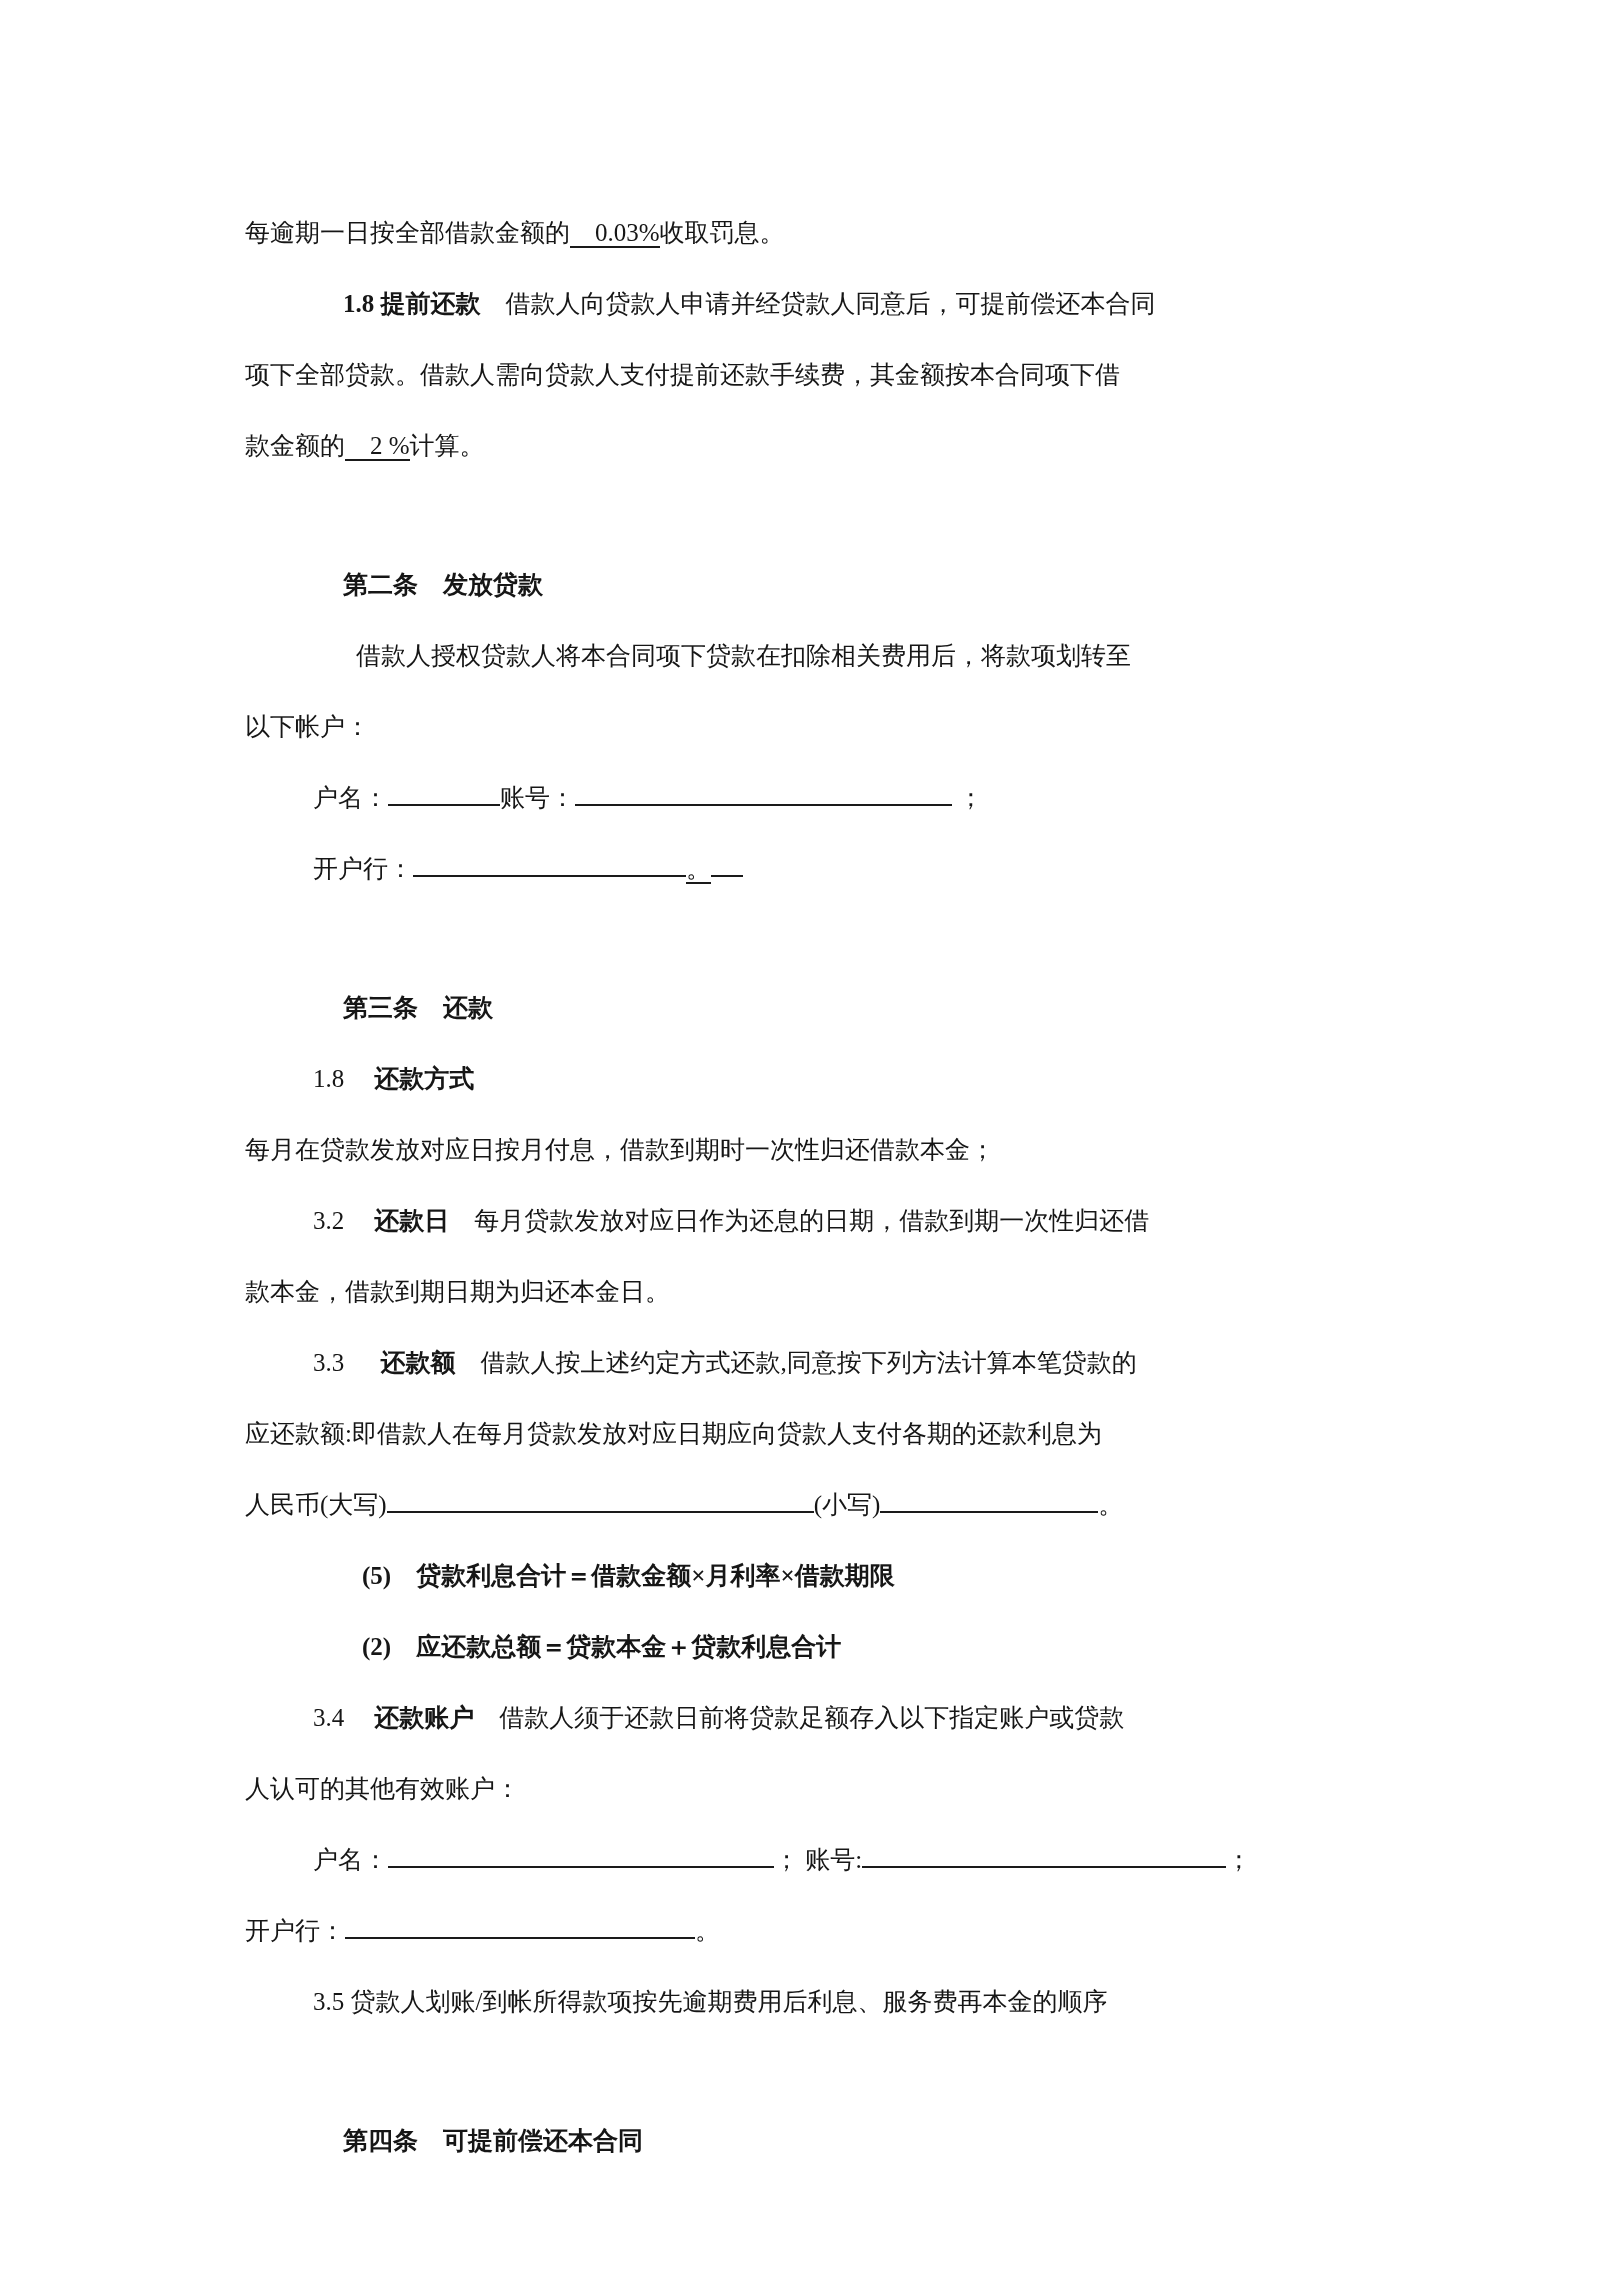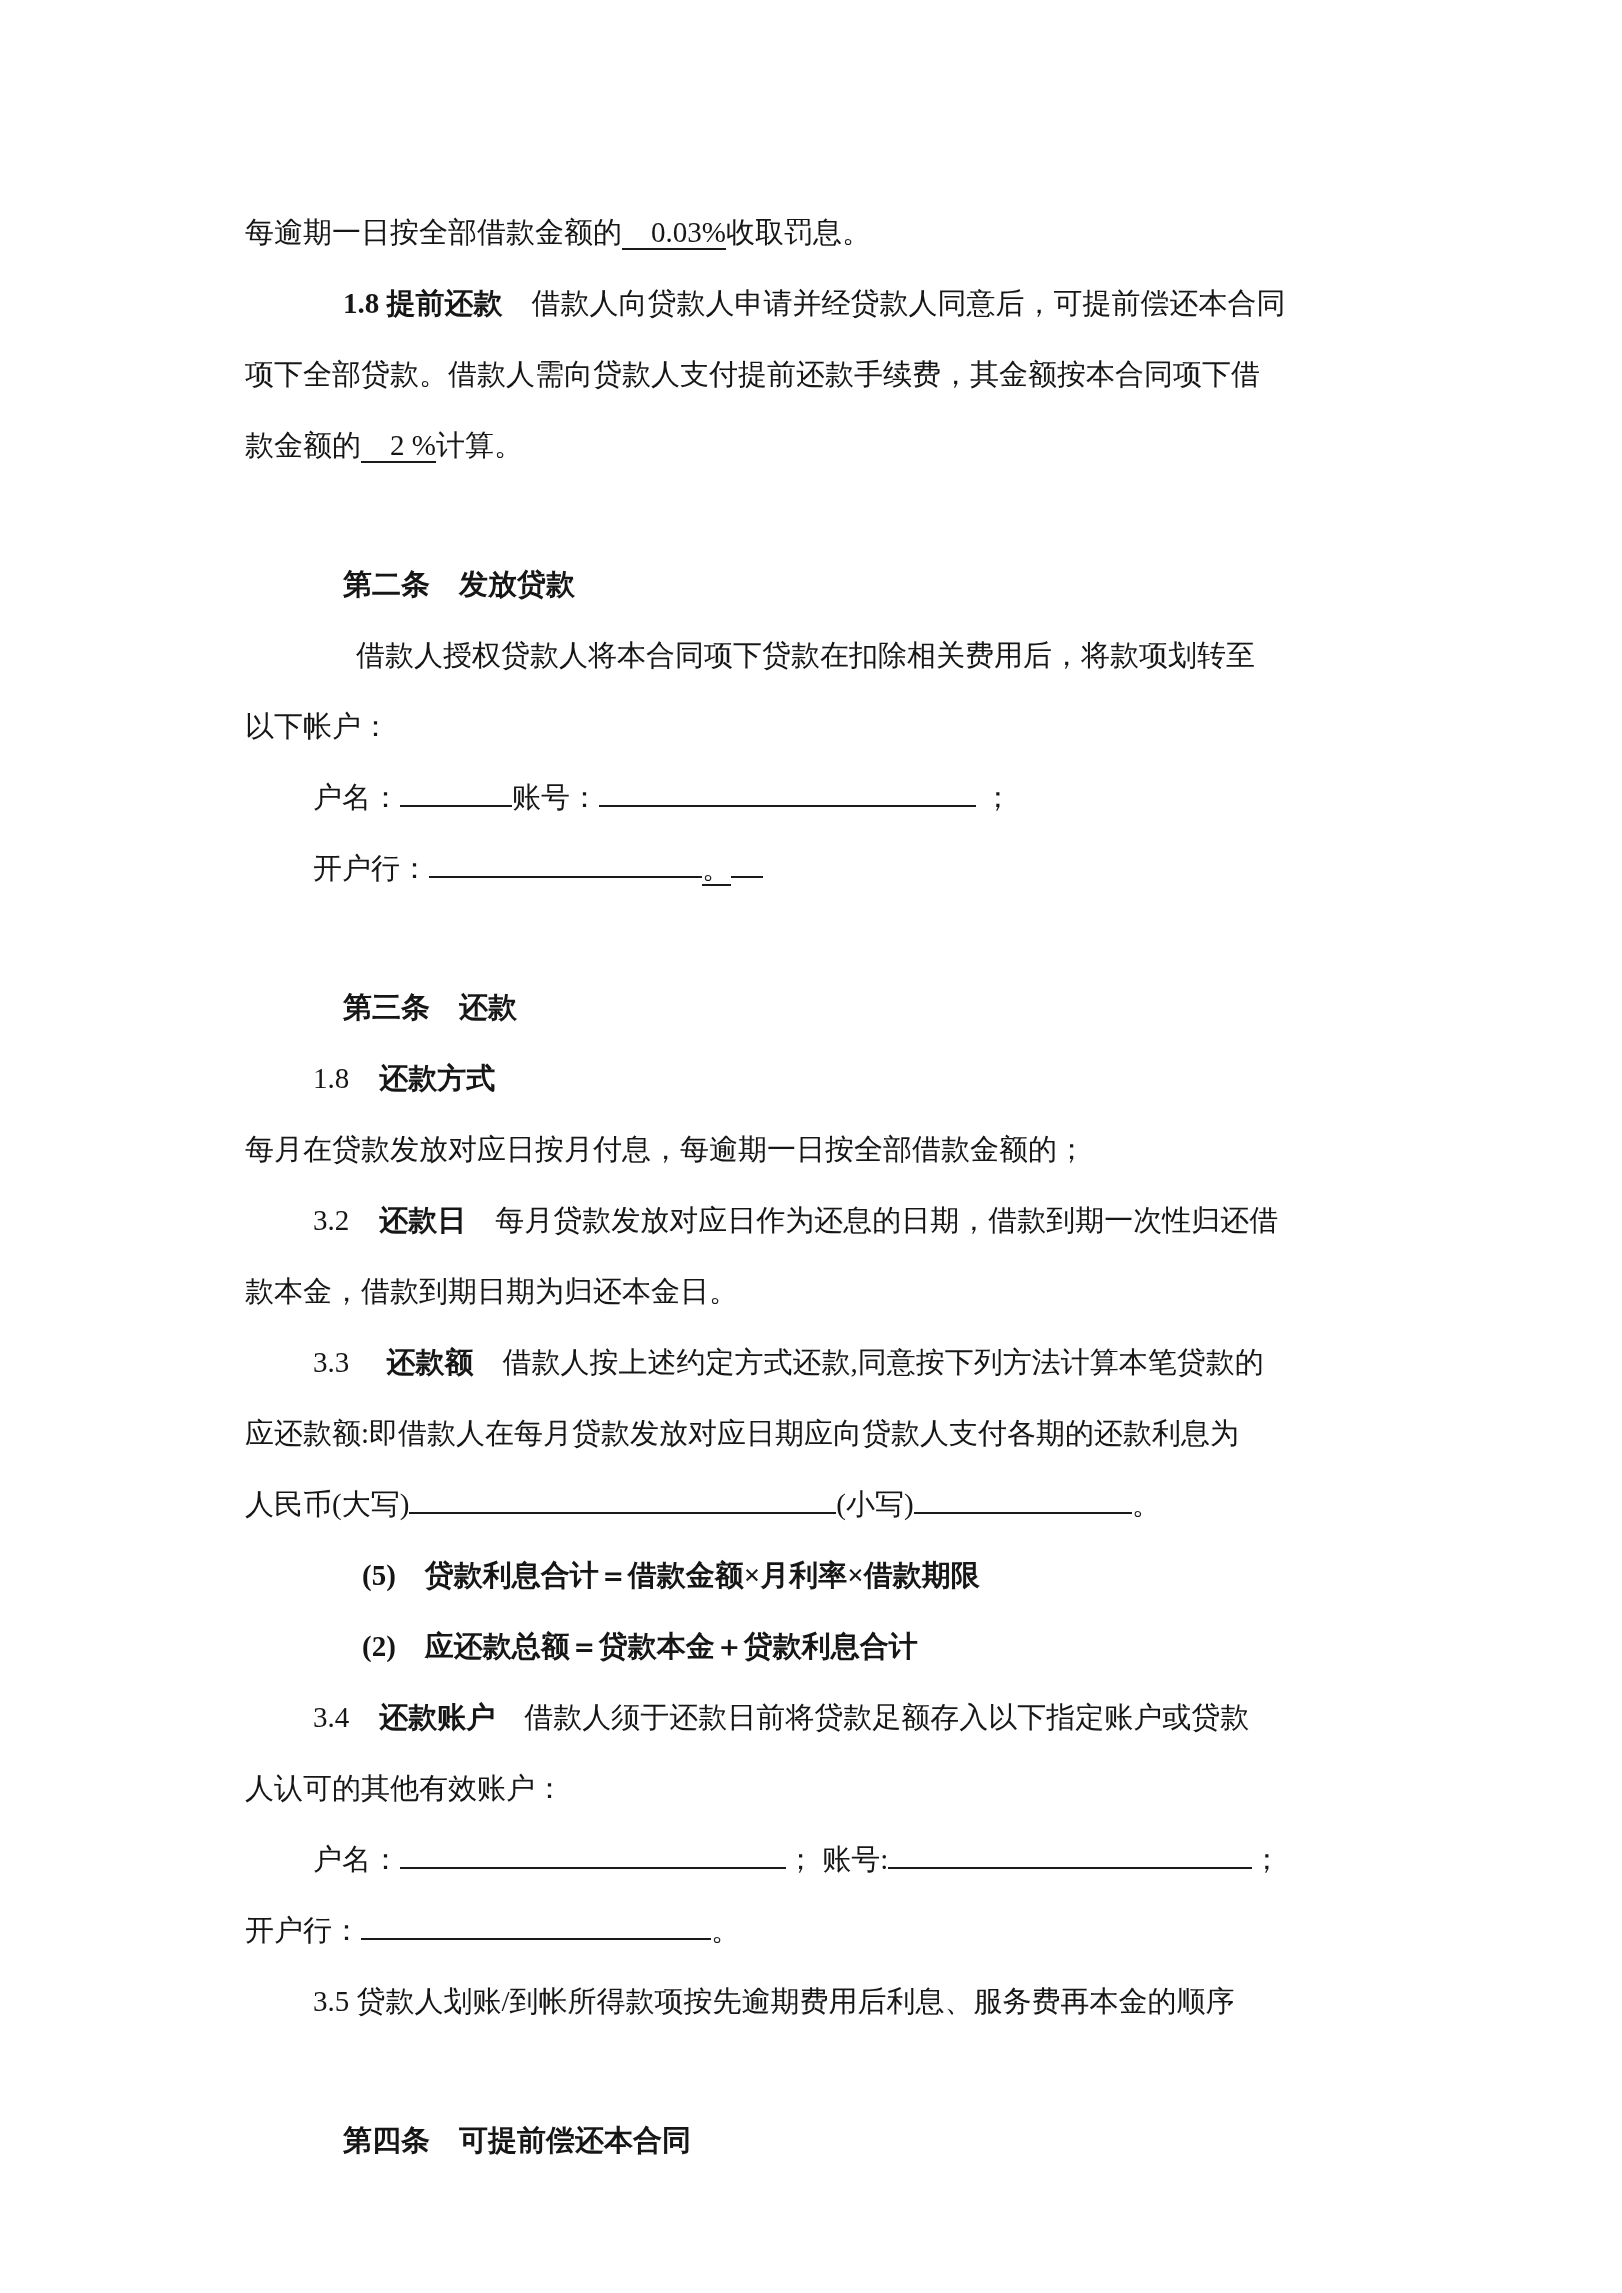--- a/index.html
+++ b/index.html
@@ -16,21 +16,21 @@
   }
   .page {
     box-sizing: border-box;
     width: 1623px;
     height: 2294px;
     padding: 197px 244px 0 245px;
     background: #ffffff;
   }
   .line {
     white-space: nowrap;
-    font-size: 29px;
+    font-size: 25px;
     line-height: 71px;
     height: 71px;
   }
   .spacer { height: 68px; }
   .ind-0 { padding-left: 0; }
   .ind-1 { padding-left: 68px; }
   .ind-2 { padding-left: 87px; }
   .ind-3 { padding-left: 111px; }
   .b { font-weight: 700; margin-left: 30px; }
   .u { border-bottom: 2.7px solid #1a1a1a; }
@@ -51,21 +51,21 @@
     <div class="line ind-0"><span class="">款金额的</span><span class="u">　2 %</span><span class="">计算。</span></div>
     <div class="spacer"></div>
     <div class="line ind-1"><span class="b ">第二条　发放贷款</span></div>
     <div class="line ind-3"><span class="">借款人授权贷款人将本合同项下贷款在扣除相关费用后，将款项划转至</span></div>
     <div class="line ind-0"><span class="">以下帐户：</span></div>
     <div class="line ind-1"><span class="">户名：</span><span class="blank" style="width: 112px;"></span><span class="">账号：</span><span class="blank" style="width: 377px;"></span><span class=""> ；</span></div>
     <div class="line ind-1"><span class="">开户行：</span><span class="blank" style="width: 273px;"></span><span class="u">。</span><span class="blank" style="width: 32px;"></span></div>
     <div class="spacer"></div>
     <div class="line ind-1"><span class="b ">第三条　还款</span></div>
     <div class="line ind-1"><span class="">1.8</span><span class="b ">还款方式</span></div>
-    <div class="line ind-0"><span class="">每月在贷款发放对应日按月付息，每逾期一日按全部借款金额的；</span></div>
+    <div class="line ind-0"><span class="">每月在贷款发放对应日按月付息，借款到期时一次性归还借款本金；</span></div>
     <div class="line ind-1"><span class="">3.2</span><span class="b ">还款日</span><span class="">　每月贷款发放对应日作为还息的日期，借款到期一次性归还借</span></div>
     <div class="line ind-0"><span class="">款本金，借款到期日期为归还本金日。</span></div>
     <div class="line ind-1"><span class="">3.3 </span><span class="b ">还款额</span><span class="">　借款人按上述约定方式还款,同意按下列方法计算本笔贷款的</span></div>
     <div class="line ind-0"><span class="">应还款额:即借款人在每月贷款发放对应日期应向贷款人支付各期的还款利息为</span></div>
     <div class="line ind-0"><span class="">人民币(大写)</span><span class="blank" style="width: 427px;"></span><span class="">(小写)</span><span class="blank" style="width: 218px;"></span><span class="">。</span></div>
     <div class="line ind-2"><span class="b ">(5)　贷款利息合计＝借款金额×月利率×借款期限</span></div>
     <div class="line ind-2"><span class="b ">(2)　应还款总额＝贷款本金＋贷款利息合计</span></div>
     <div class="line ind-1"><span class="">3.4</span><span class="b ">还款账户</span><span class="">　借款人须于还款日前将贷款足额存入以下指定账户或贷款</span></div>
     <div class="line ind-0"><span class="">人认可的其他有效账户：</span></div>
     <div class="line ind-1"><span class="">户名：</span><span class="blank" style="width: 386px;"></span><span class="">；  账号:</span><span class="blank" style="width: 364px;"></span><span class="">；</span></div>

